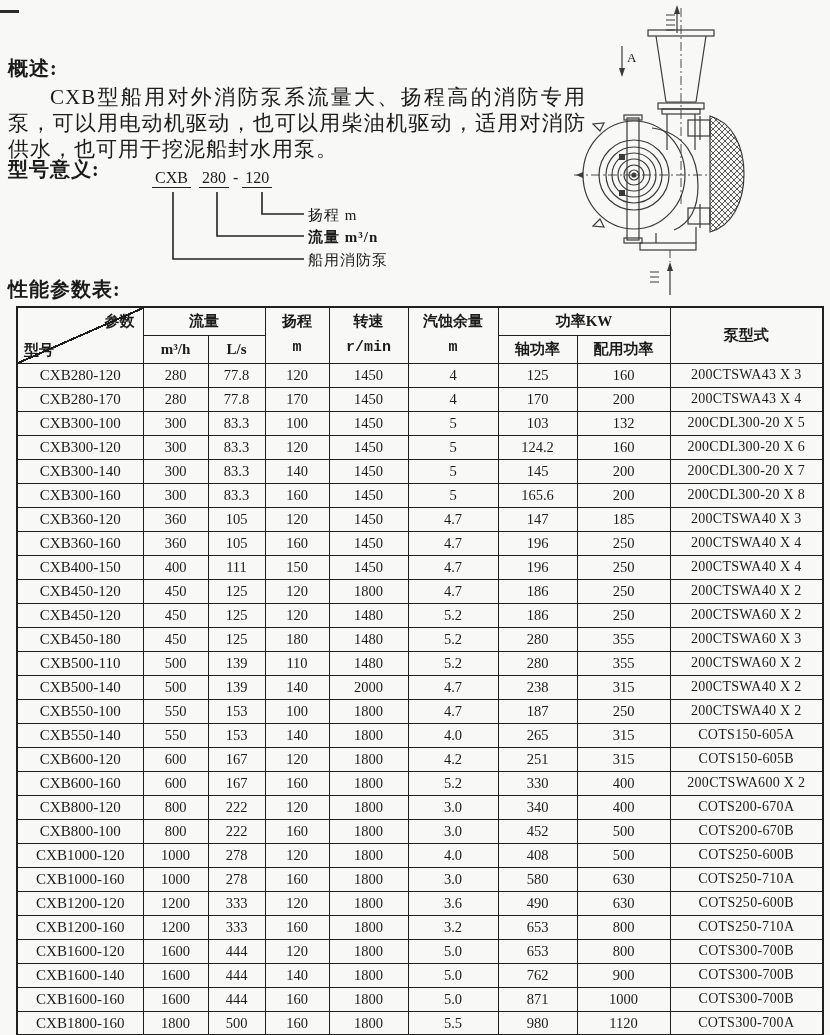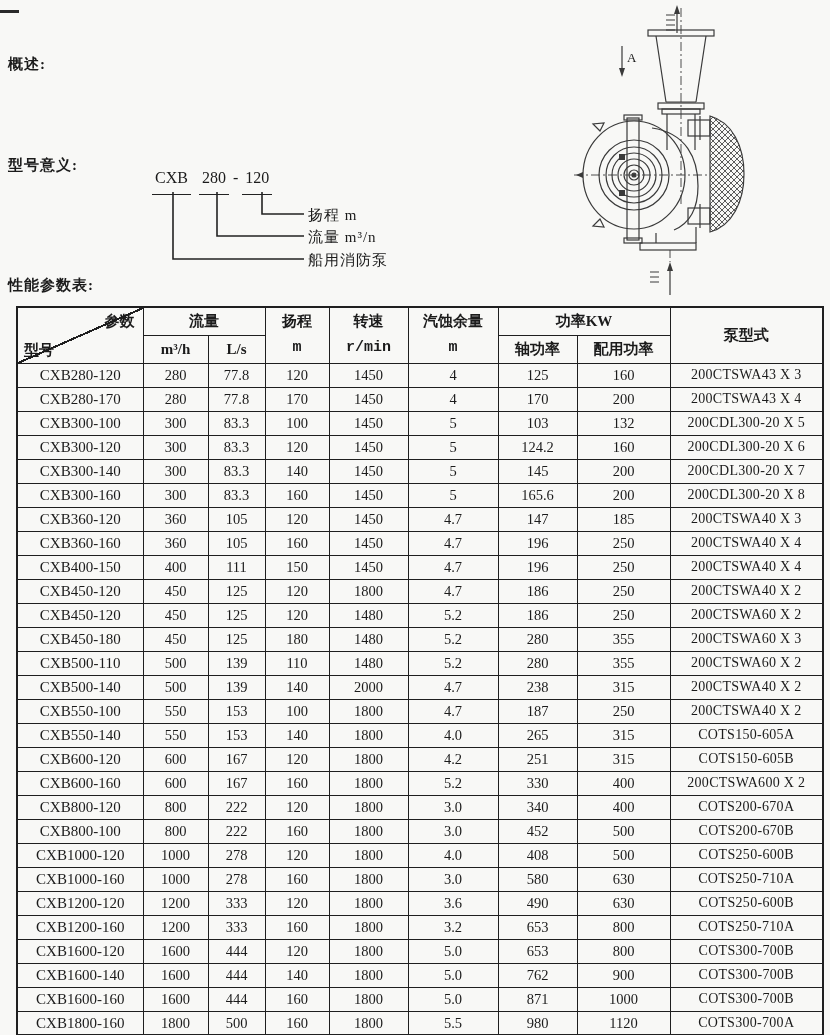--- a/index.html
+++ b/index.html
@@ -11,39 +11,39 @@
     font-family: "Liberation Serif", "DejaVu Serif", serif;
     color: #1b1b1b;
     overflow: hidden;
     margin: 0 auto;
   }
   .scan-artifact { position: absolute; left: 0; top: 10px; width: 19px; height: 3px; background: #2a2a2a; }
   .title {
     position: absolute; top: 4px; left: 0; width: 100%;
     text-align: center; font-size: 28px; font-weight: bold; letter-spacing: 1px;
   }
-  .h2 { position: absolute; left: 8px; font-size: 15px; font-weight: bold; letter-spacing: 1px; text-align: center; }
+  .h2 { position: absolute; left: 8px; font-size: 20px; font-weight: bold; letter-spacing: 1px; text-align: center; }
   .overview-heading { top: 55px; }
   .overview-text {
     position: absolute; left: 8px; top: 84px; width: 578px;
     font-size: 21px; line-height: 26px; letter-spacing: 1px;
     text-indent: 2em; text-align: justify;
   }
   .model-heading { top: 156px; }
   .table-heading { top: 276px; }
 
   
   .model-diagram { position: absolute; left: 140px; top: 166px; width: 310px; height: 108px; }
   .model-diagram svg { position: absolute; left: 0; top: 0; }
   .model-code { position: absolute; left: 12px; top: 3px; font-size: 16px; white-space: nowrap; }
-  .model-code .u { border-bottom: 1.5px solid #222; padding: 0 3px 8px 3px; margin-top: 28px; }
+  .model-code .u { border-bottom: 1.5px solid #222; padding: 0 3px 1px 3px; margin-top: 28px; }
   .model-code .gap { display: inline-block; width: 8px; }
   .md-label { position: absolute; font-size: 15px; white-space: nowrap; letter-spacing: 1px; }
   .md-label-head { left: 168px; top: 40px; }
-  .md-label-flow { left: 168px; top: 62px; }
+  .md-label-flow { left: 168px; top: 62px; font-weight: bold; }
   .md-label-pump { left: 168px; top: 85px; }
 
   
   .pump-drawing { position: absolute; left: 566px; top: 0; width: 264px; height: 300px; }
 
   
   table.perf {
     position: absolute; left: 16px; top: 306px; width: 806px;
     border-collapse: collapse; table-layout: fixed;
     font-size: 14.5px;
@@ -68,20 +68,21 @@
 </style>
 </head>
 <body>
 
 <div class="page">
 
   <div class="scan-artifact"></div>
 
 
   <div class="h2 overview-heading">概述:</div>
+  <div class="overview-text">CXB型船用对外消防泵系流量大、扬程高的消防专用泵，可以用电动机驱动，也可以用柴油机驱动，适用对消防供水，也可用于挖泥船封水用泵。</div>
 
   <div class="h2 model-heading">型号意义:</div>
 
   <div class="model-diagram">
     <svg width="310" height="108" viewBox="0 0 310 108">
       <path d="M122,26 V48 H164" fill="none" stroke="#222" stroke-width="1.6"></path>
       <path d="M77,26 V70 H164" fill="none" stroke="#222" stroke-width="1.6"></path>
       <path d="M33,26 V93 H164" fill="none" stroke="#222" stroke-width="1.6"></path>
     </svg>
     <span class="model-code">

